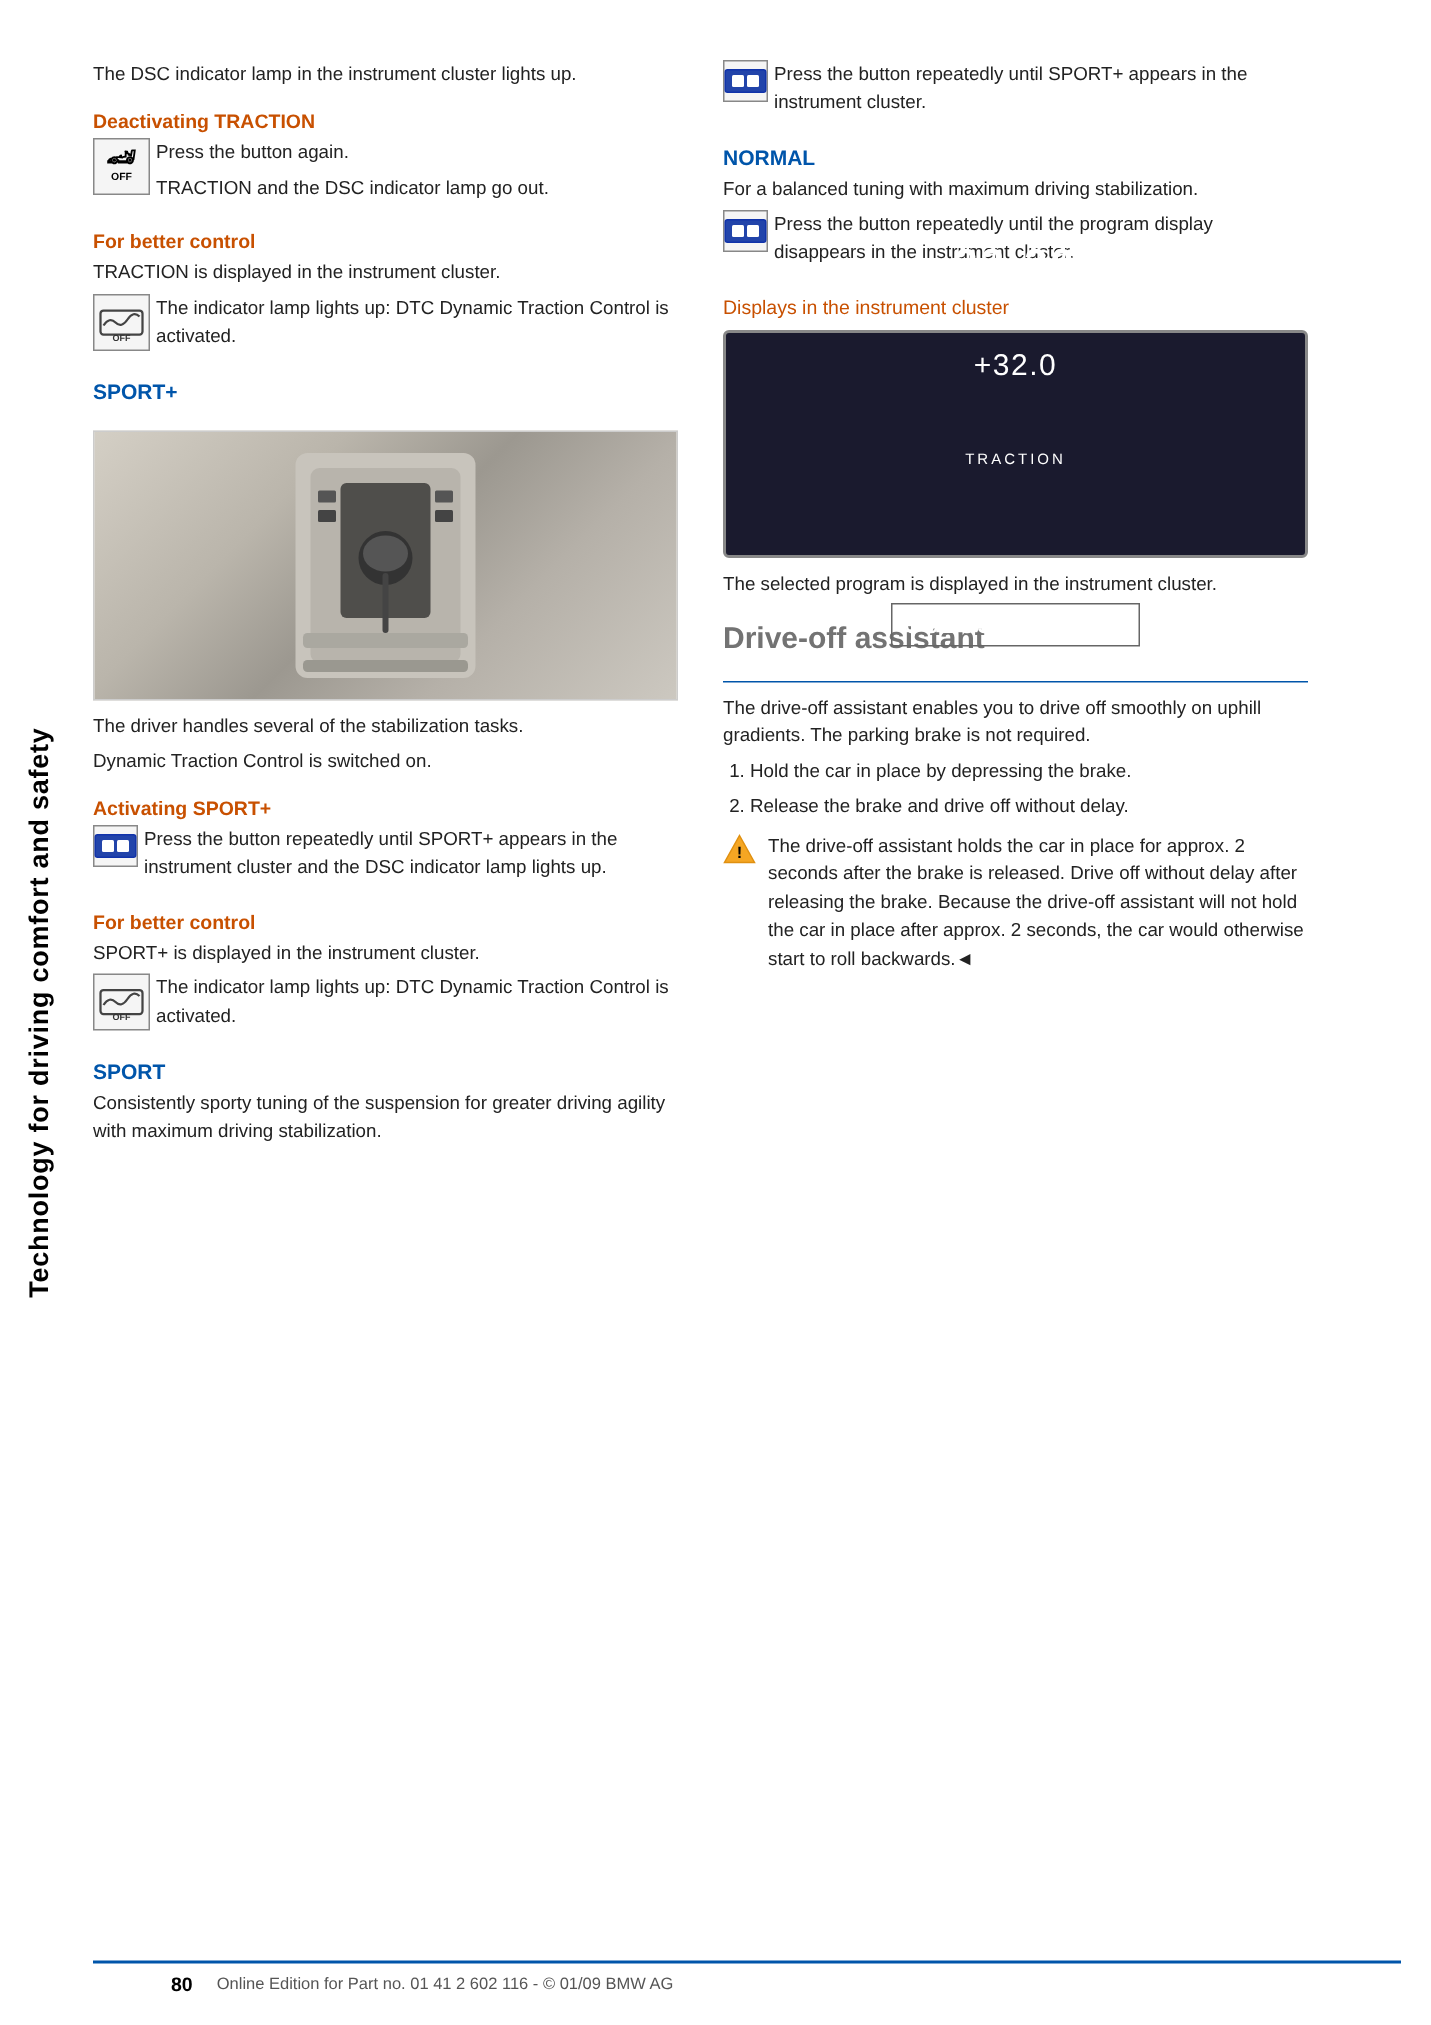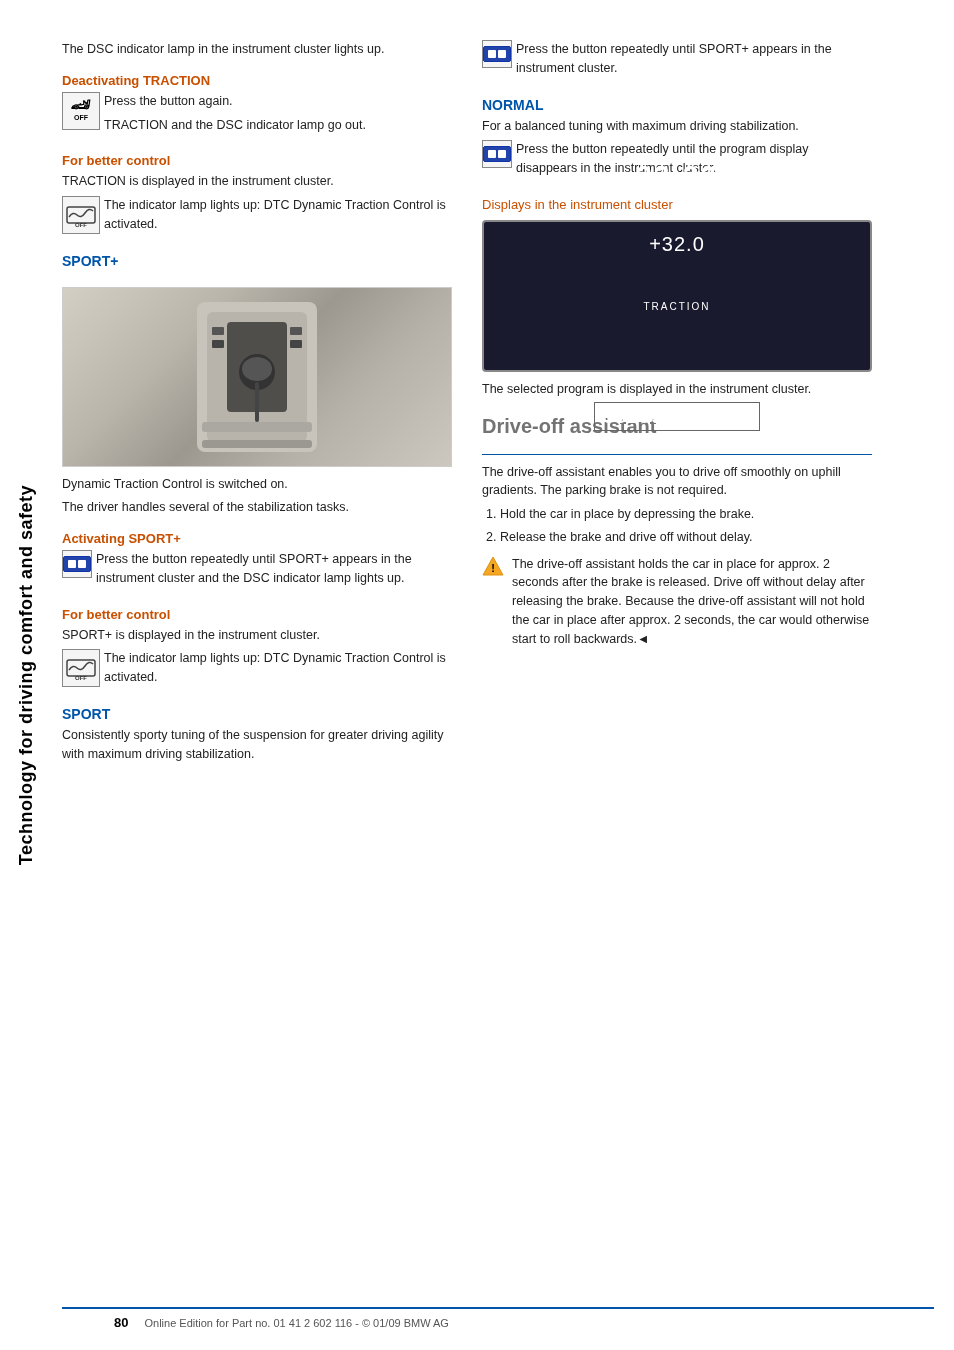--- a/index.html
+++ b/index.html
@@ -381,22 +381,22 @@
               <rect x="65" y="148" width="110" height="8" rx="3" fill="#9a9890"></rect>
 
               <rect x="75" y="35" width="12" height="8" rx="1" fill="#555"></rect>
               <rect x="75" y="48" width="12" height="8" rx="1" fill="#444"></rect>
               <rect x="153" y="35" width="12" height="8" rx="1" fill="#555"></rect>
               <rect x="153" y="48" width="12" height="8" rx="1" fill="#444"></rect>
             </svg>
           </div>
         </div>
 
+        <p>The driver handles several of the stabilization tasks.</p>
         <p>Dynamic Traction Control is switched on.</p>
-        <p>The driver handles several of the stabilization tasks.</p>
 
         <h2 class="section-heading">Activating SPORT+</h2>
         <div class="icon-text-row">
           <div class="icon-box-small">
             <div class="btn-icon">
               <div class="btn-dot"></div>
               <div class="btn-dot"></div>
             </div>
           </div>
           <p>Press the button repeatedly until SPORT+ appears in the instrument cluster and the DSC indicator lamp lights up.</p>

